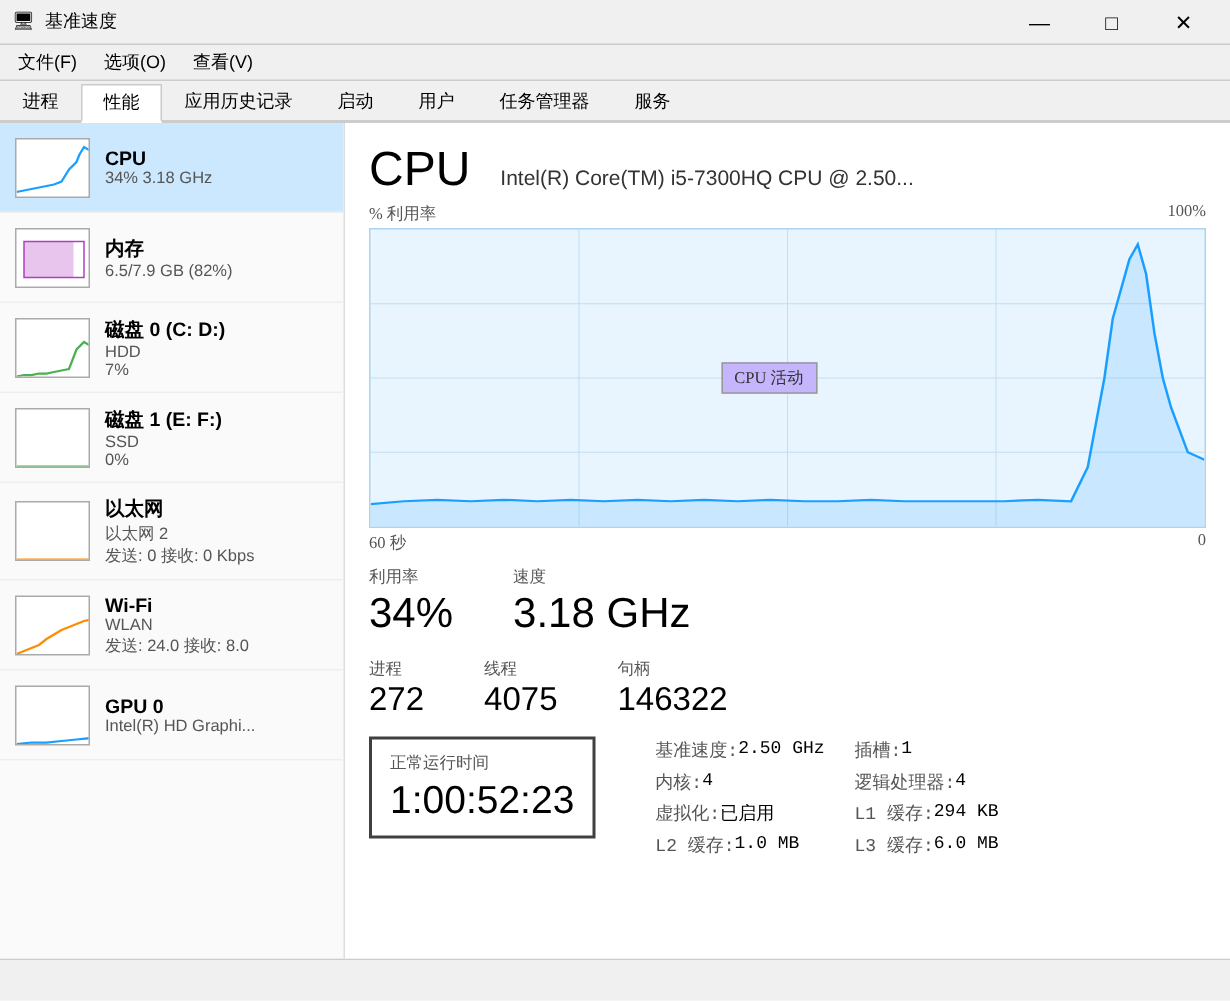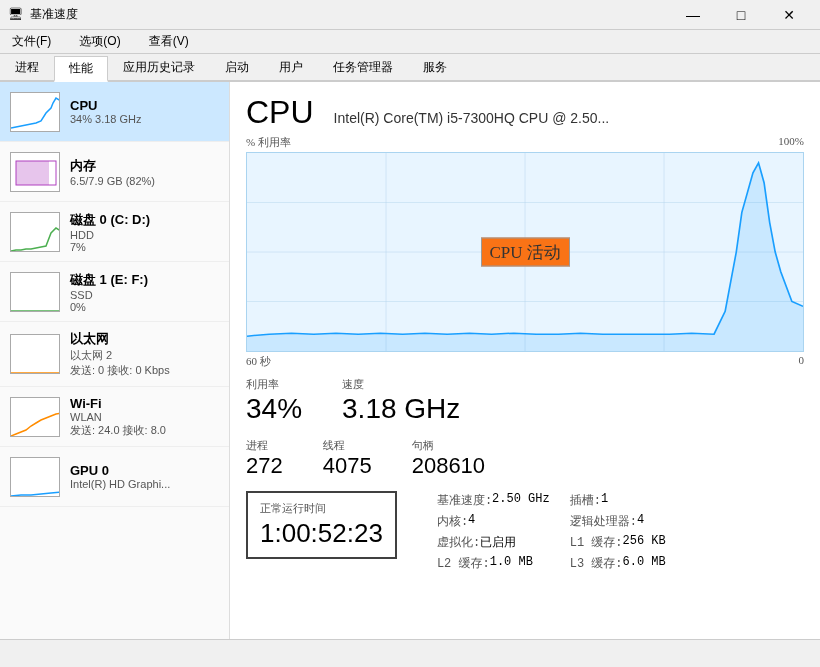--- a/index.html
+++ b/index.html
@@ -43,21 +43,21 @@
       background: #f0f0f0;
       border: none;
       cursor: pointer;
       font-size: 14px;
       display: flex;
       align-items: center;
       justify-content: center;
     }
     .menu-bar {
       display: flex;
-      gap: 12px;
+      gap: 2px;
       padding: 2px 4px;
       background: #f0f0f0;
       border-bottom: 1px solid #ccc;
       height: 24px;
       align-items: center;
     }
     .menu-item {
       padding: 2px 8px;
       cursor: pointer;
       font-size: 12px;
@@ -177,24 +177,24 @@
       justify-content: space-between;
       font-size: 11px;
       color: #555;
       margin-top: 2px;
     }
     .chart-tooltip {
       position: absolute;
       top: 50%;
       left: 42%;
       transform: translateY(-50%);
-      background: #f97316;
+      background: #c4b5fd;
       border: 1px solid #999;
       padding: 2px 8px;
-      font-size: 17px;
+      font-size: 11px;
       color: #333;
     }
     .stats-row {
       display: flex;
       gap: 40px;
       margin-bottom: 12px;
     }
     .stat-block {}
     .stat-label {
       font-size: 11px;
@@ -447,21 +447,21 @@
       <div class="stat-block2">
         <div class="stat-label2">进程</div>
         <div class="stat-value2">272</div>
       </div>
       <div class="stat-block2">
         <div class="stat-label2">线程</div>
         <div class="stat-value2">4075</div>
       </div>
       <div class="stat-block2">
         <div class="stat-label2">句柄</div>
-        <div class="stat-value2">208610</div>
+        <div class="stat-value2">146322</div>
       </div>
     </div>
 
     <div style="display:flex; gap:40px; align-items:flex-start;">
 
       <div>
         <div class="uptime-box">
           <div class="uptime-label">正常运行时间</div>
           <div class="uptime-value">1:00:52:23</div>
         </div>
@@ -484,21 +484,21 @@
           <div class="info-row">
             <span class="info-key">逻辑处理器:</span>
             <span class="info-val">4</span>
           </div>
           <div class="info-row">
             <span class="info-key">虚拟化:</span>
             <span class="info-val">已启用</span>
           </div>
           <div class="info-row">
             <span class="info-key">L1 缓存:</span>
-            <span class="info-val">256 KB</span>
+            <span class="info-val">294 KB</span>
           </div>
           <div class="info-row">
             <span class="info-key">L2 缓存:</span>
             <span class="info-val">1.0 MB</span>
           </div>
           <div class="info-row">
             <span class="info-key">L3 缓存:</span>
             <span class="info-val">6.0 MB</span>
           </div>
         </div>

